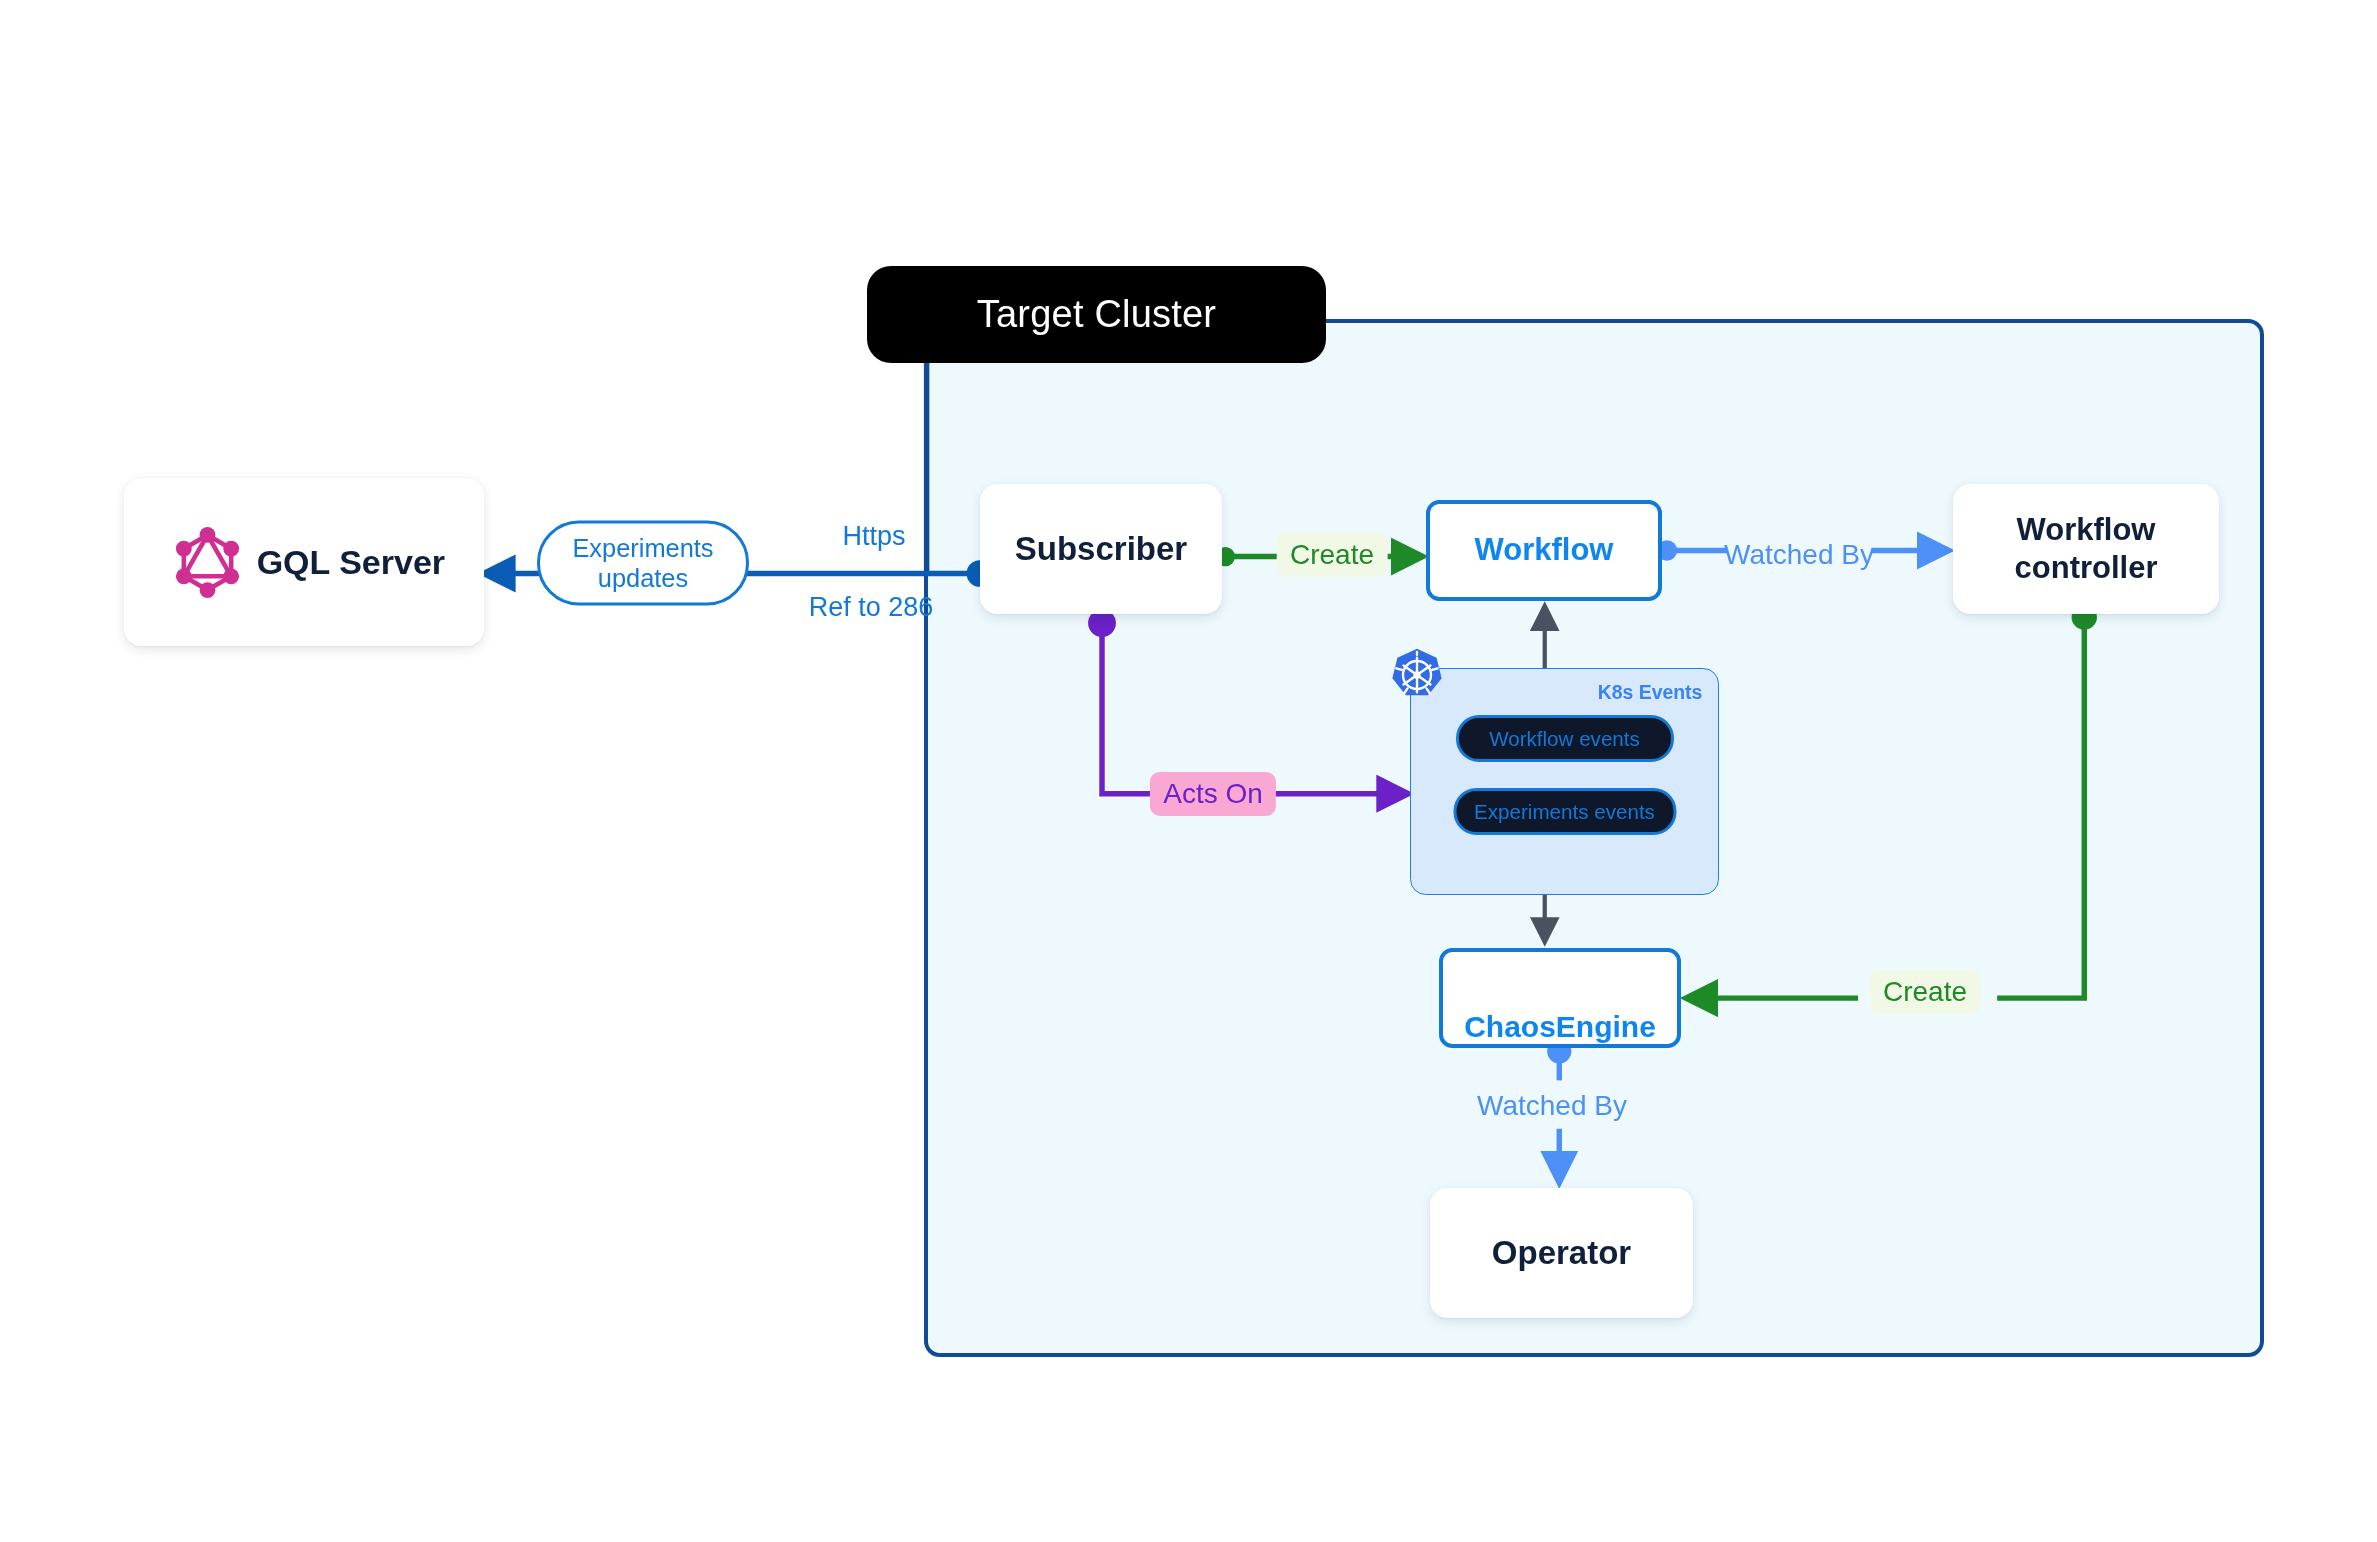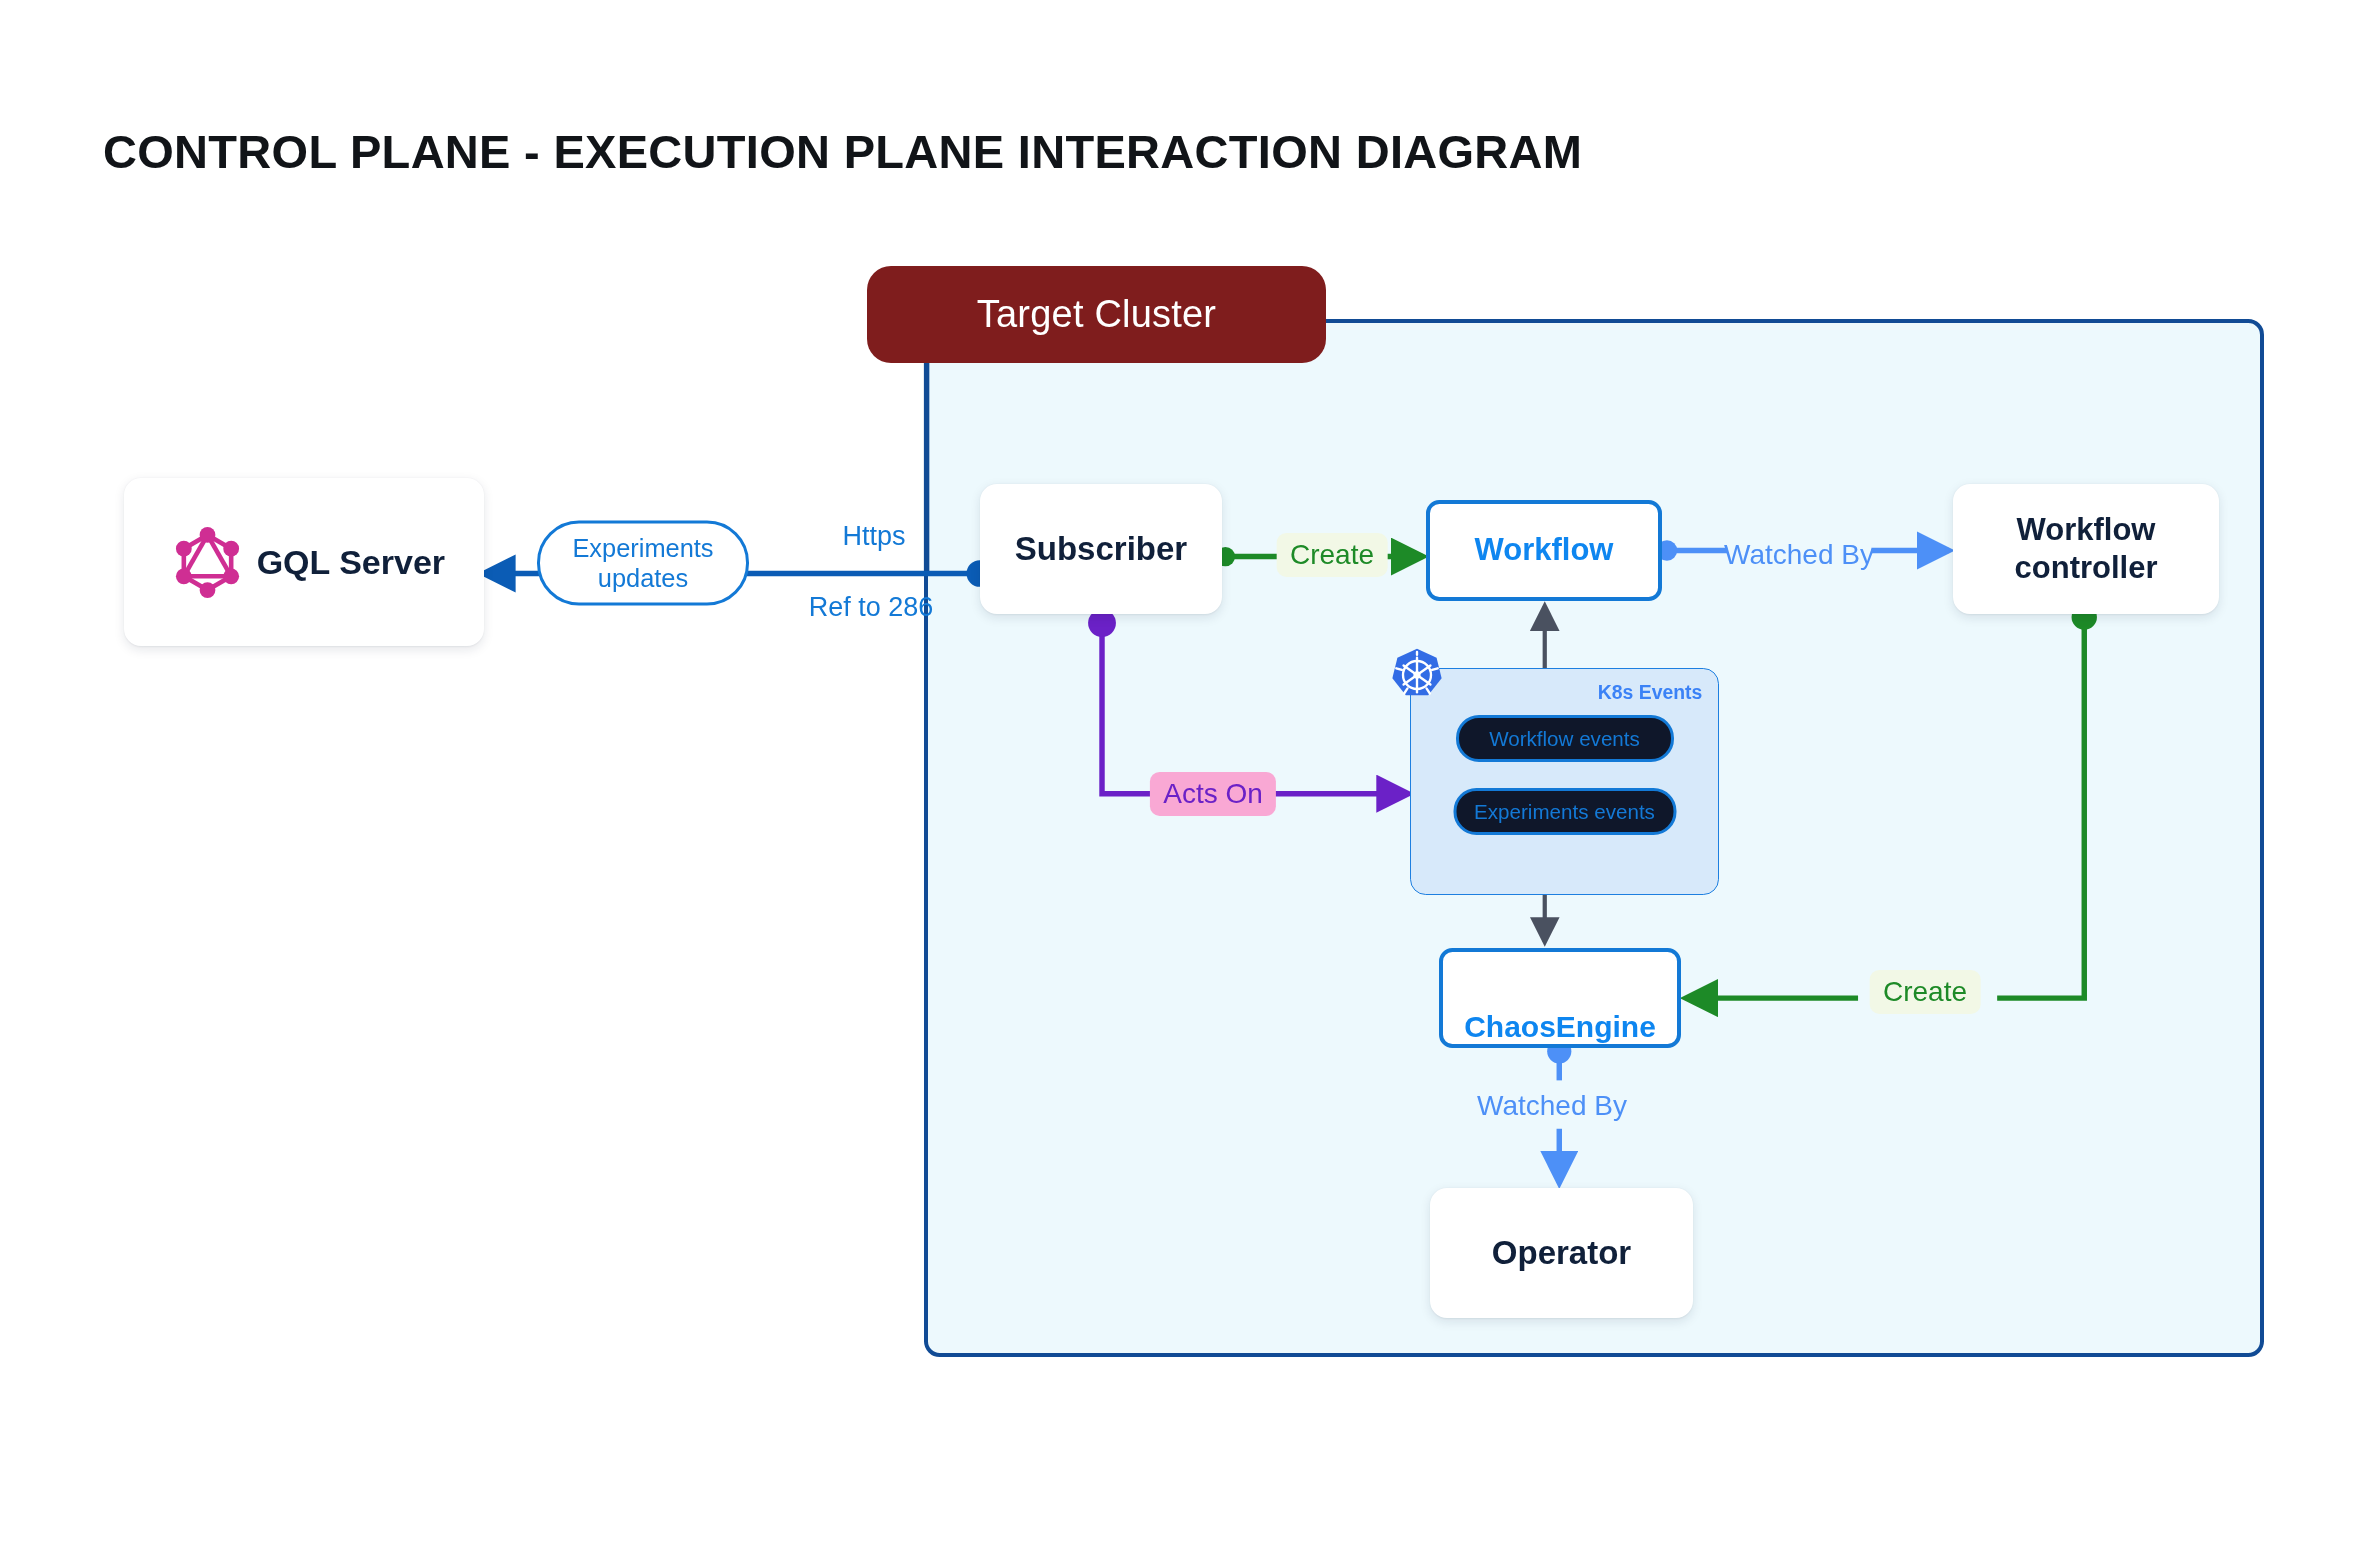--- a/index.html
+++ b/index.html
@@ -38,21 +38,21 @@
   }
   .card.outlined .lbl{color:#0e86f0;font-weight:700;}
 
   
   #cluster-box{
     position:absolute;left:924px;top:319px;width:1340px;height:1038px;
     background:#edf9fd;border:4.2px solid #114b95;border-radius:15.7px;box-sizing:border-box;
   }
   #cluster-pill{
     position:absolute;left:867px;top:266px;width:459px;height:97px;
-    background:#7f1d1d;border-radius:24px;
+    background:#000000;border-radius:24px;
     display:flex;align-items:center;justify-content:center;
   }
   #cluster-pill .lbl{
     color:#ffffff;font-size:38px;font-weight:400;letter-spacing:0.2px;
   }
 
   
   #gql-server{left:124px;top:478px;width:360px;height:168px;gap:15.7px;padding-left:11px;}
   #gql-server .lbl{font-size:34px;}
   .gql-icon{width:67px;height:71px;flex:0 0 auto;}
@@ -139,21 +139,20 @@
     left:1213px;top:794px;padding:6px 13.3px;
     background:#f9a8d4;border-radius:9.7px;
   }
   #lbl-acts-on .lbl{color:#6b21c7;font-size:28px;font-weight:400;}
 </style>
 </head>
 <body>
 
 <div id="stage">
 
-  <div id="page-title">CONTROL PLANE - EXECUTION PLANE INTERACTION DIAGRAM</div>
 
   <div id="cluster-box"></div>
 
   <svg id="wires" viewBox="0 0 3930 2549" xmlns="http://www.w3.org/2000/svg">
     <defs>
       <marker id="ah-blue-dark" viewBox="0 0 12 12" refX="10" refY="6" markerWidth="7" markerHeight="7" orient="auto-start-reverse">
         <path d="M0,0 L12,6 L0,12 z" fill="#0b5cb5"></path>
       </marker>
       <marker id="ah-green" viewBox="0 0 12 12" refX="10" refY="6" markerWidth="7" markerHeight="7" orient="auto-start-reverse">
         <path d="M0,0 L12,6 L0,12 z" fill="#1d8a27"></path>

